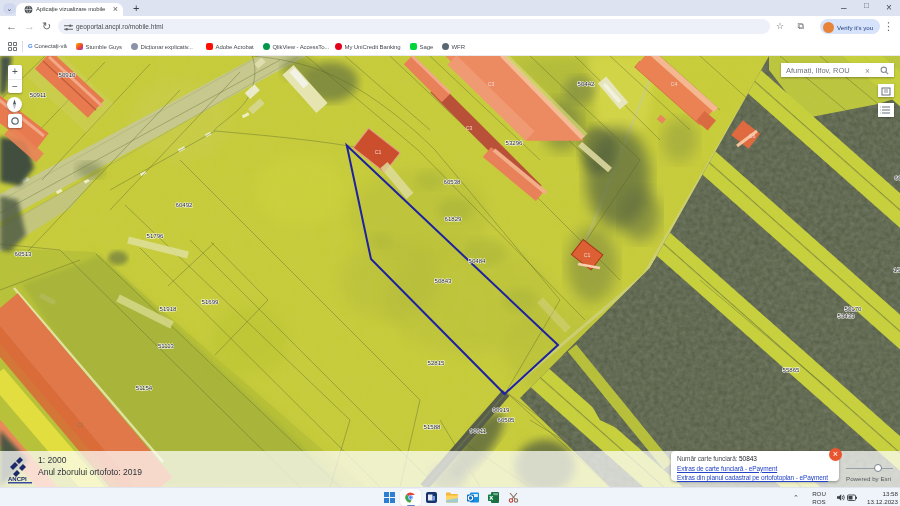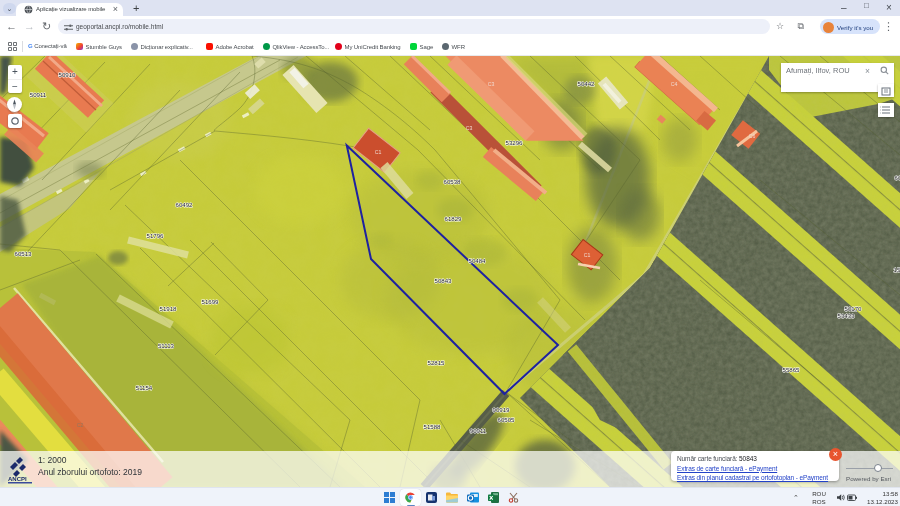--- a/index.html
+++ b/index.html
@@ -19,21 +19,21 @@
   .navic { position:absolute; top:4px; color:#5f6368; font-size:11px; }
   #verify { position:absolute; right:20px; top:3px; height:15px; width:60px; background:#d7e3fb; border-radius:8px; font-size:6.2px; color:#1b3a7a; white-space:nowrap; }
   
   #bookbar { position:absolute; left:0; top:38px; width:900px; height:18px; background:#ffffff; border-bottom:1px solid #e8eaed; }
   .bk { position:absolute; top:5px; font-size:6px; letter-spacing:-0.1px; color:#474c51; white-space:nowrap; }
   .bk .ic { display:inline-block; width:7px; height:7px; border-radius:2px; vertical-align:-1px; margin-right:2.5px; }
   
   #map { position:absolute; left:0; top:56px; width:900px; height:431px; background:#bfc536; }
   
   .mbtn { position:absolute; background:#fff; box-shadow:0 1px 2px rgba(0,0,0,.3); }
-  #srch { position:absolute; left:781px; top:7px; width:113px; height:29px; background:#fff; box-shadow:0 1px 2px rgba(0,0,0,.3); font-size:7.5px; color:#6e737a; }
+  #srch { position:absolute; left:781px; top:7px; width:113px; height:14px; background:#fff; box-shadow:0 1px 2px rgba(0,0,0,.3); font-size:7.5px; color:#6e737a; }
   #botbar { position:absolute; left:0; top:395px; width:900px; height:36px; background:rgba(255,255,255,.72); }
   #popup { position:absolute; left:671px; top:395px; width:168px; height:30px; background:#fff; border-radius:4px; box-shadow:0 1px 3px rgba(0,0,0,.35); font-size:6.5px; letter-spacing:-0.1px; padding:3px 0 0 6px; white-space:nowrap; overflow:visible; line-height:9.6px; }
   #popup a { color:#2242c8; text-decoration:underline; }
   #popup .ttl { color:#4a4f55; }
   #popx { position:absolute; left:829px; top:392px; width:13px; height:13px; border-radius:7px; background:#e8552e; color:#fff; font-size:9px; text-align:center; line-height:12px; }
   
   #taskbar { position:absolute; left:0; top:487px; width:900px; height:19px; background:#eff3fa; border-top:1px solid #dfe4ee; }
 </style>
 </head>
 <body>

